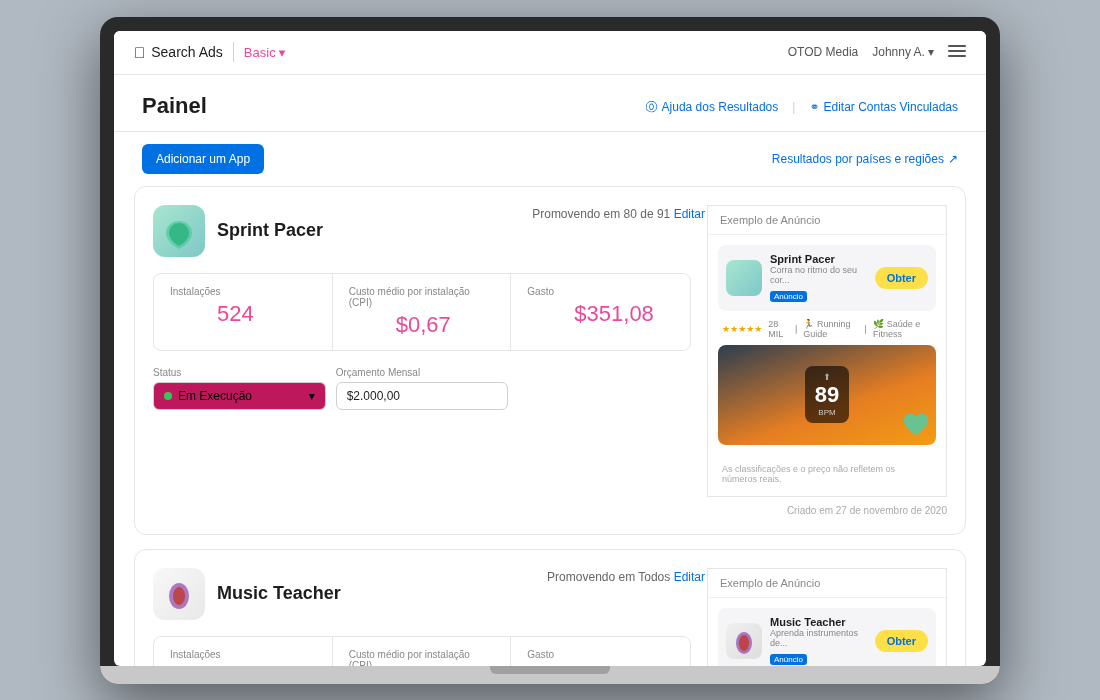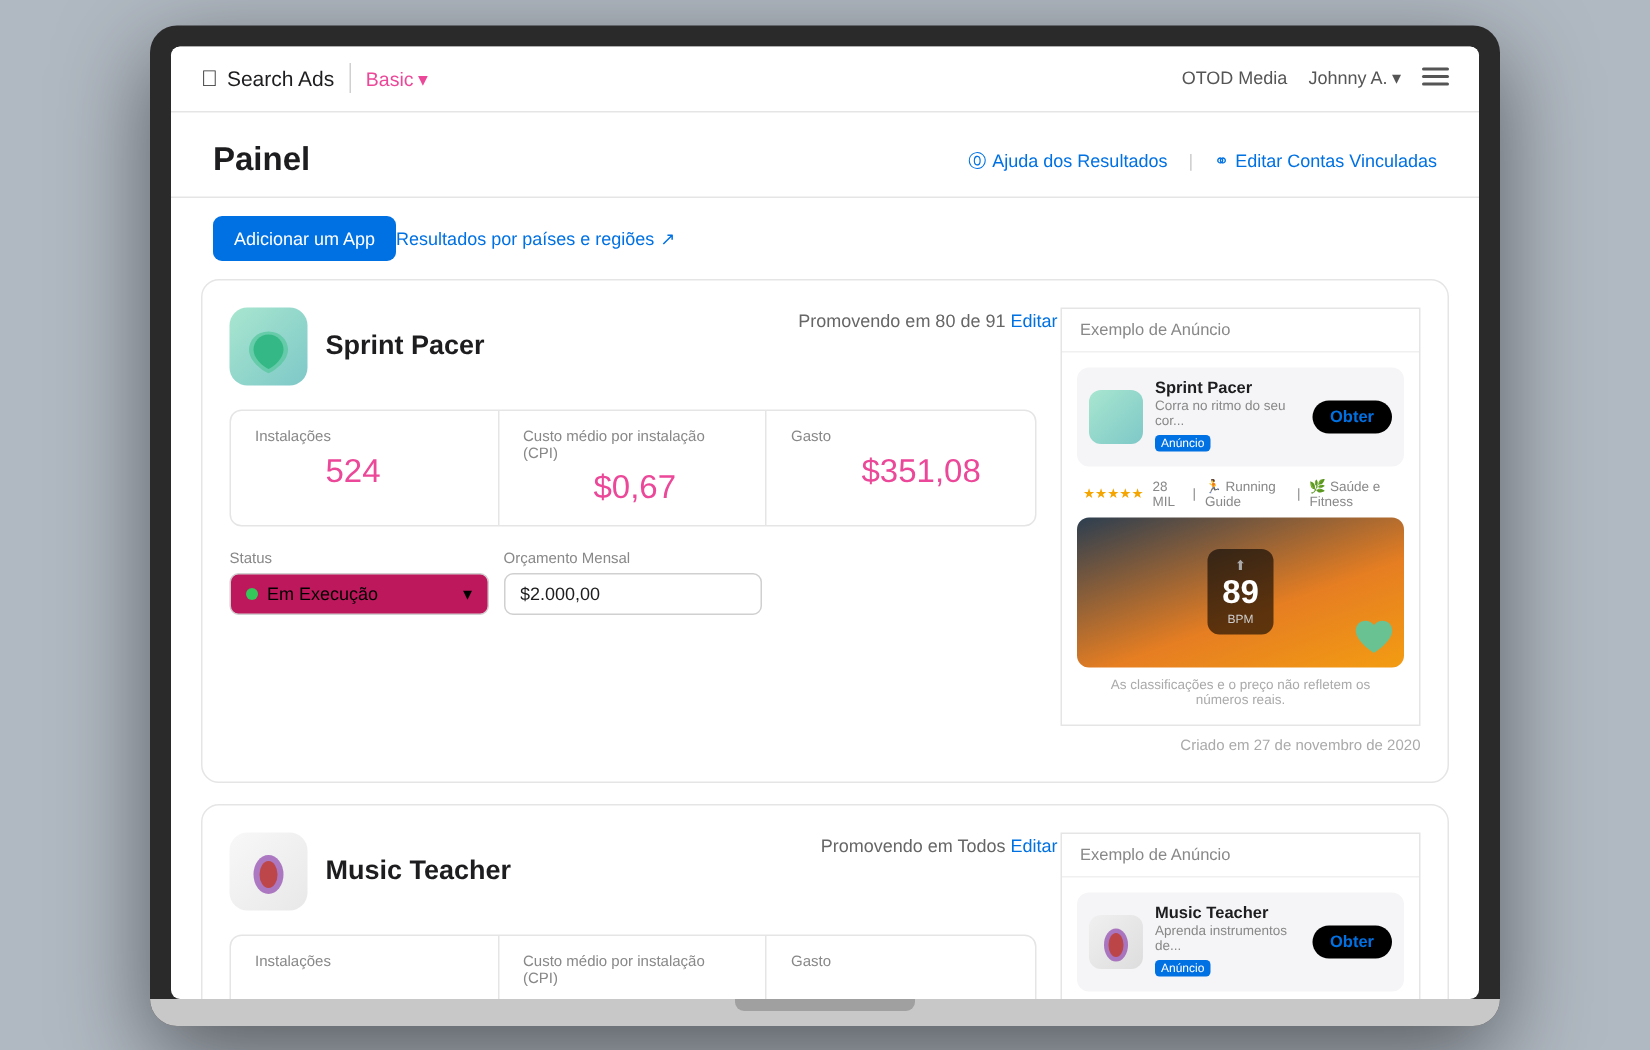--- a/index.html
+++ b/index.html
@@ -135,21 +135,21 @@
     }
     .header-separator {
       color: #ccc;
     }
 
     
     .toolbar {
       padding: 12px 28px;
       display: flex;
       align-items: center;
-      justify-content: flex-start;
+      justify-content: space-between;
     }
     .btn-add {
       background: #0071e3;
       color: #fff;
       border: none;
       border-radius: 6px;
       padding: 8px 14px;
       font-size: 12px;
       font-weight: 500;
       cursor: pointer;
@@ -353,21 +353,21 @@
     .ad-badge {
       background: #0071e3;
       color: #fff;
       font-size: 8px;
       padding: 1px 4px;
       border-radius: 3px;
       margin-top: 1px;
       display: inline-block;
     }
     .ad-get-btn {
-      background: #000000;
+      background: #fde047;
       color: #0071e3;
       border: none;
       border-radius: 12px;
       padding: 5px 12px;
       font-size: 11px;
       font-weight: 600;
       cursor: pointer;
     }
     .ad-meta {
       display: flex;
@@ -408,21 +408,22 @@
       position: absolute;
       bottom: 8px;
       right: 8px;
       width: 28px;
       height: 28px;
     }
     .ad-disclaimer {
       font-size: 9px;
       color: #aaa;
       padding: 6px 4px 2px;
-      text-align: center;
+      text-align: left;
+      margin-top: 13px;
     }
     .card-footer {
       font-size: 10px;
       color: #aaa;
       text-align: right;
       padding-top: 8px;
       grid-column: 1 / -1;
     }
   </style>
 </head>

